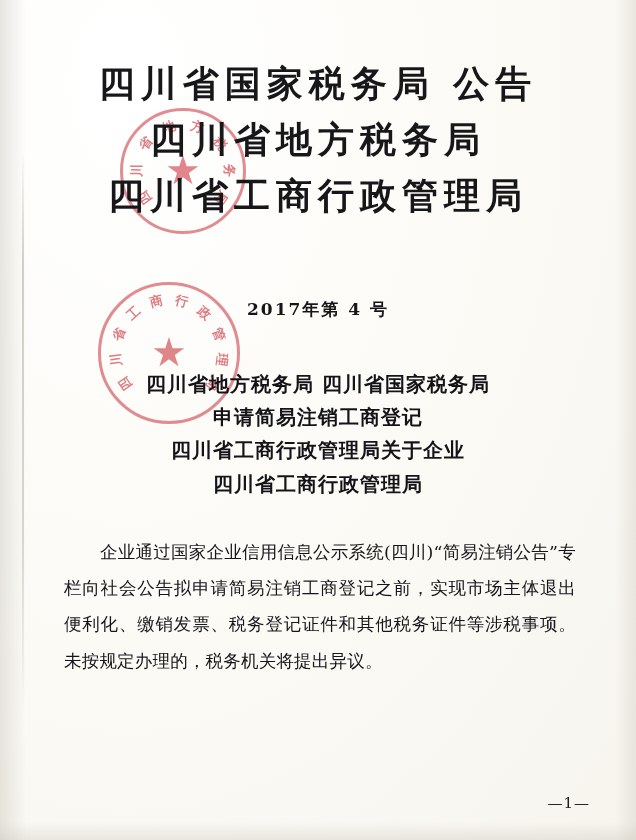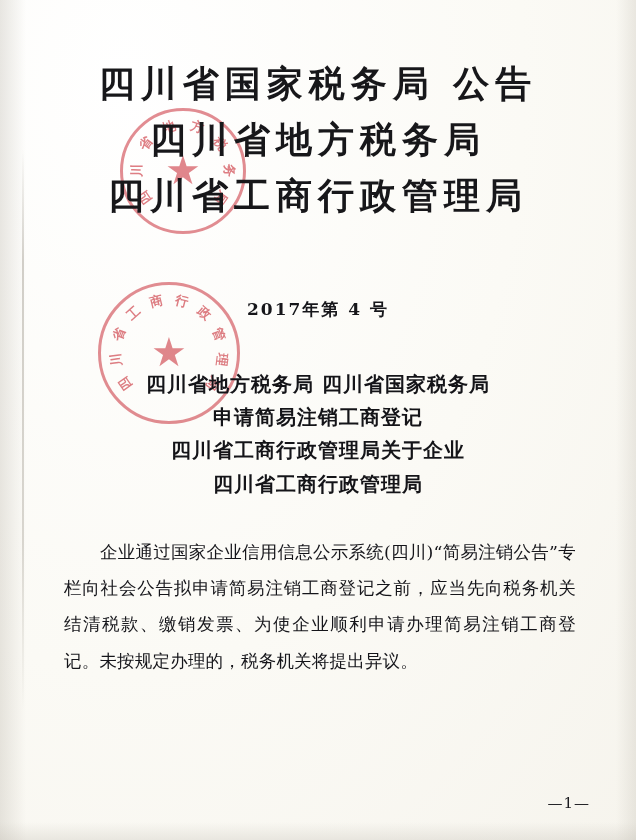--- a/index.html
+++ b/index.html
@@ -226,18 +226,18 @@
   <div class="doc-number">2017年第 4 号</div>
 
   <div class="title-block">
     <div class="title-line">四川省地方税务局 四川省国家税务局</div>
     <div class="title-line">申请简易注销工商登记</div>
     <div class="title-line">四川省工商行政管理局关于企业</div>
     <div class="title-line">四川省工商行政管理局</div>
   </div>
 
   <div class="body-block">
-    <p class="body-para">企业通过国家企业信用信息公示系统(四川)“简易注销公告”专栏向社会公告拟申请简易注销工商登记之前，应当先向税务机关结清税款、缴销发票、为使企业顺利申请办理简易注销工商登记。未按规定办理的，税务机关将提出异议。</p>
+    <p class="body-para">企业通过国家企业信用信息公示系统(四川)“简易注销公告”专栏向社会公告拟申请简易注销工商登记之前，实现市场主体退出便利化、缴销发票、税务登记证件和其他税务证件等涉税事项。未按规定办理的，税务机关将提出异议。</p>
   </div>
 
   <div class="page-number">—1—</div>
 
 </div>
 
 </body></html>

